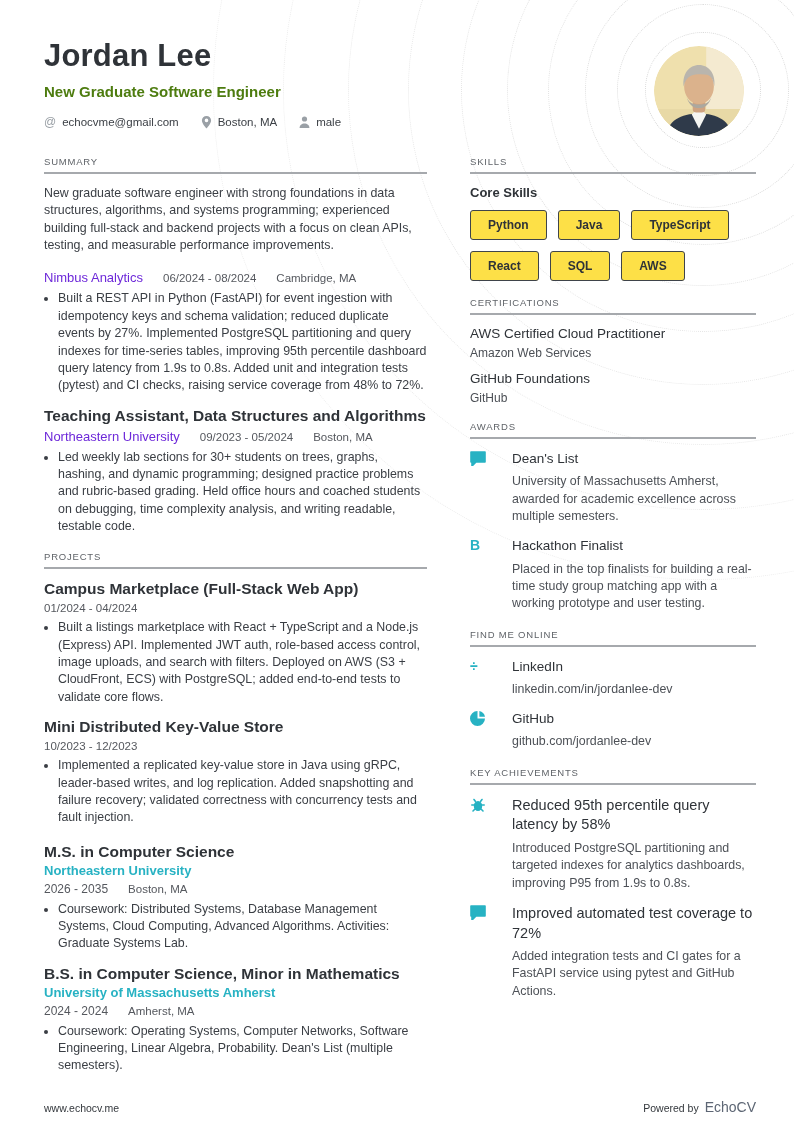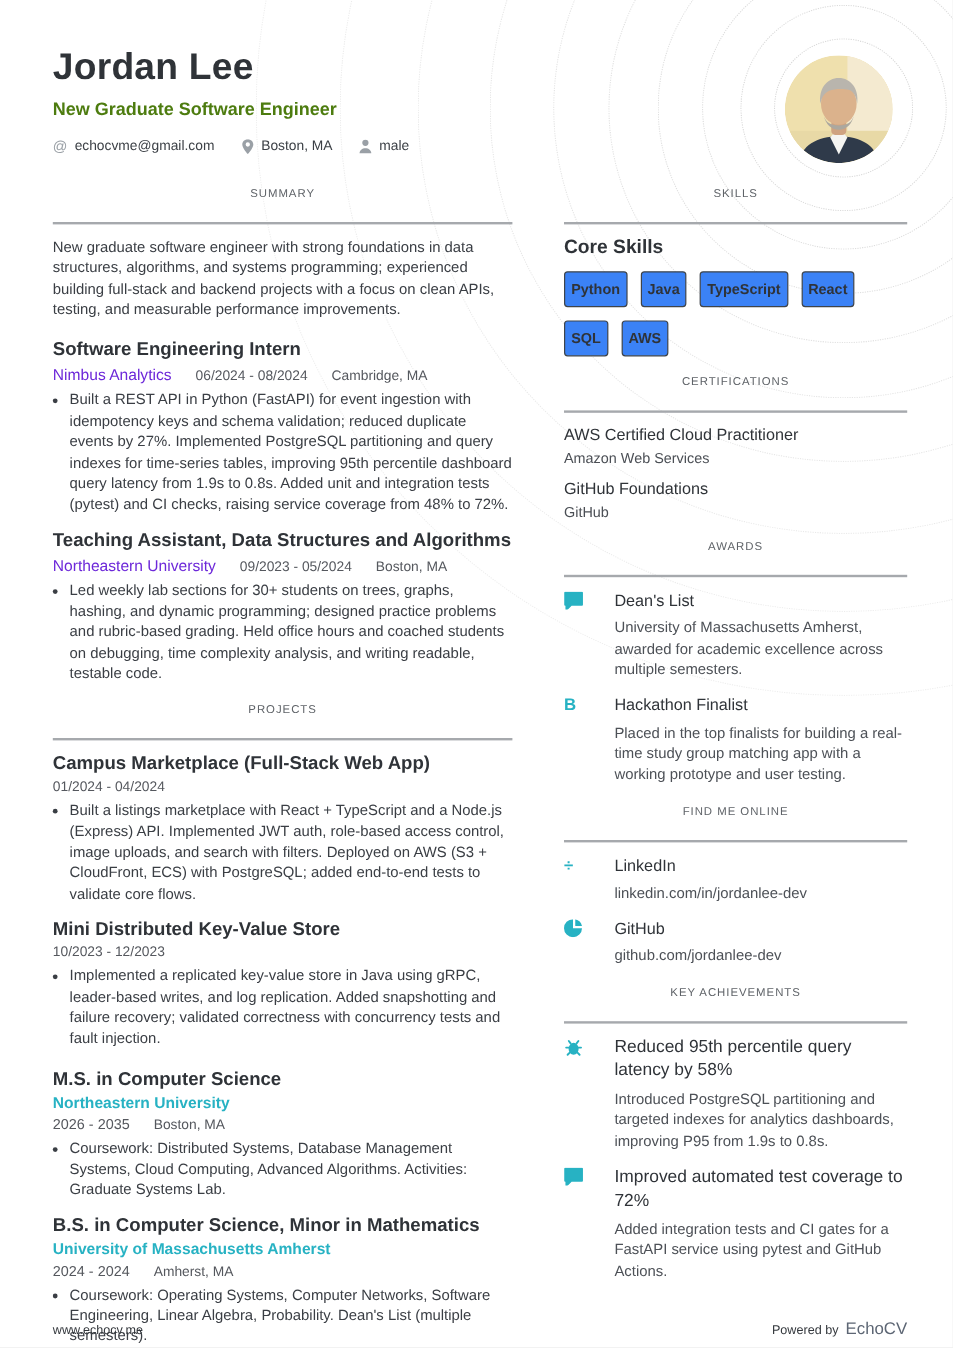--- a/index.html
+++ b/index.html
@@ -25,41 +25,41 @@
   .cicon svg{ display:block; }
   .avatar{ width:90px; height:90px; border-radius:50%; overflow:hidden; flex:0 0 auto; margin-right:12px; margin-top:8px; }
   .avatar svg{ display:block; }
 
   
   .columns{ display:grid; grid-template-columns:383px 286px; column-gap:43px; margin-top:20px; }
 
   section{ margin-bottom:16px; }
   .sec-label{
     font-size:9.5px; letter-spacing:.8px; color:#5f6368; font-weight:400;
-    padding-bottom:18px; border-bottom:2px solid #a6a9ad; margin-bottom:11px;text-align:center;
+    padding-bottom:5px; border-bottom:2px solid #a6a9ad; margin-bottom:11px;
   }
   .summary-text{ font-size:12.4px; line-height:1.4; color:#3a3e44; }
 
   .item{ margin-bottom:12px; }
   .item-title{ font-size:15.5px; font-weight:700; color:#2f3338; }
   .meta-row{ display:flex; gap:20px; font-size:12px; color:#4b4f55; margin-top:4px; align-items:baseline; flex-wrap:wrap; }
   .meta-company{ font-size:13px; color:#6d28d9; }
   .meta-dim{ font-size:11.5px; color:#55585e; }
   ul.bullets{ margin:5px 0 0 14px; }
   ul.bullets li{ font-size:12.4px; line-height:1.4; color:#3a3e44; }
   ul.bullets li::marker{ color:#3a3e44; }
 
   .edu-school{ font-size:13px; font-weight:700; color:#27b2c3; margin-top:2px; }
 
   
-  .group-title{ font-size:16px; font-weight:700; color:#2f3338; margin-bottom:10px; }
+  .group-title{ font-size:13px; font-weight:700; color:#2f3338; margin-bottom:10px; }
   .tags{ display:flex; flex-wrap:wrap; gap:11px; }
   .tag{
-    border:1.5px solid #3f444a; border-radius:3px; padding:7px 5px;
-    font-size:12px; font-weight:700; color:#2f3338; background:#3b82f6;
+    border:1.5px solid #3f444a; border-radius:3px; padding:7px 17px;
+    font-size:12px; font-weight:700; color:#2f3338; background:#fde047;
   }
   .cert{ margin-bottom:11px; }
   .cert-name{ font-size:13.5px; color:#2f3338; font-weight:400; }
   .cert-issuer{ font-size:12px; color:#4b4f55; margin-top:5px; }
 
   .icon-row{ display:flex; gap:24px; margin-bottom:12px; }
   .row-icon{ flex:0 0 18px; padding-top:1px; color:#27b2c3; font-weight:700; font-size:14px; line-height:1; }
   .row-icon svg{ display:block; }
   .row-body{ flex:1; }
   .row-title{ font-size:13.5px; color:#2f3338; font-weight:400; line-height:1.35; }
@@ -150,21 +150,20 @@
       <div class="col-left">
 
         <section>
           <div class="sec-label">SUMMARY</div>
           <p class="summary-text">New graduate software engineer with strong foundations in data structures, algorithms, and systems programming; experienced building full-stack and backend projects with a focus on clean APIs, testing, and measurable performance improvements.</p>
         </section>
 
         <section>
 
           <div class="item">
-            <h3 class="item-title">Software Engineering Intern</h3>
             <div class="meta-row">
               <span class="meta-company">Nimbus Analytics</span>
               <span class="meta-dim">06/2024 - 08/2024</span>
               <span class="meta-dim">Cambridge, MA</span>
             </div>
             <ul class="bullets">
                 <li>Built a REST API in Python (FastAPI) for event ingestion with idempotency keys and schema validation; reduced duplicate events by 27%. Implemented PostgreSQL partitioning and query indexes for time-series tables, improving 95th percentile dashboard query latency from 1.9s to 0.8s. Added unit and integration tests (pytest) and CI checks, raising service coverage from 48% to 72%.</li>
               </ul>
           </div>
 

